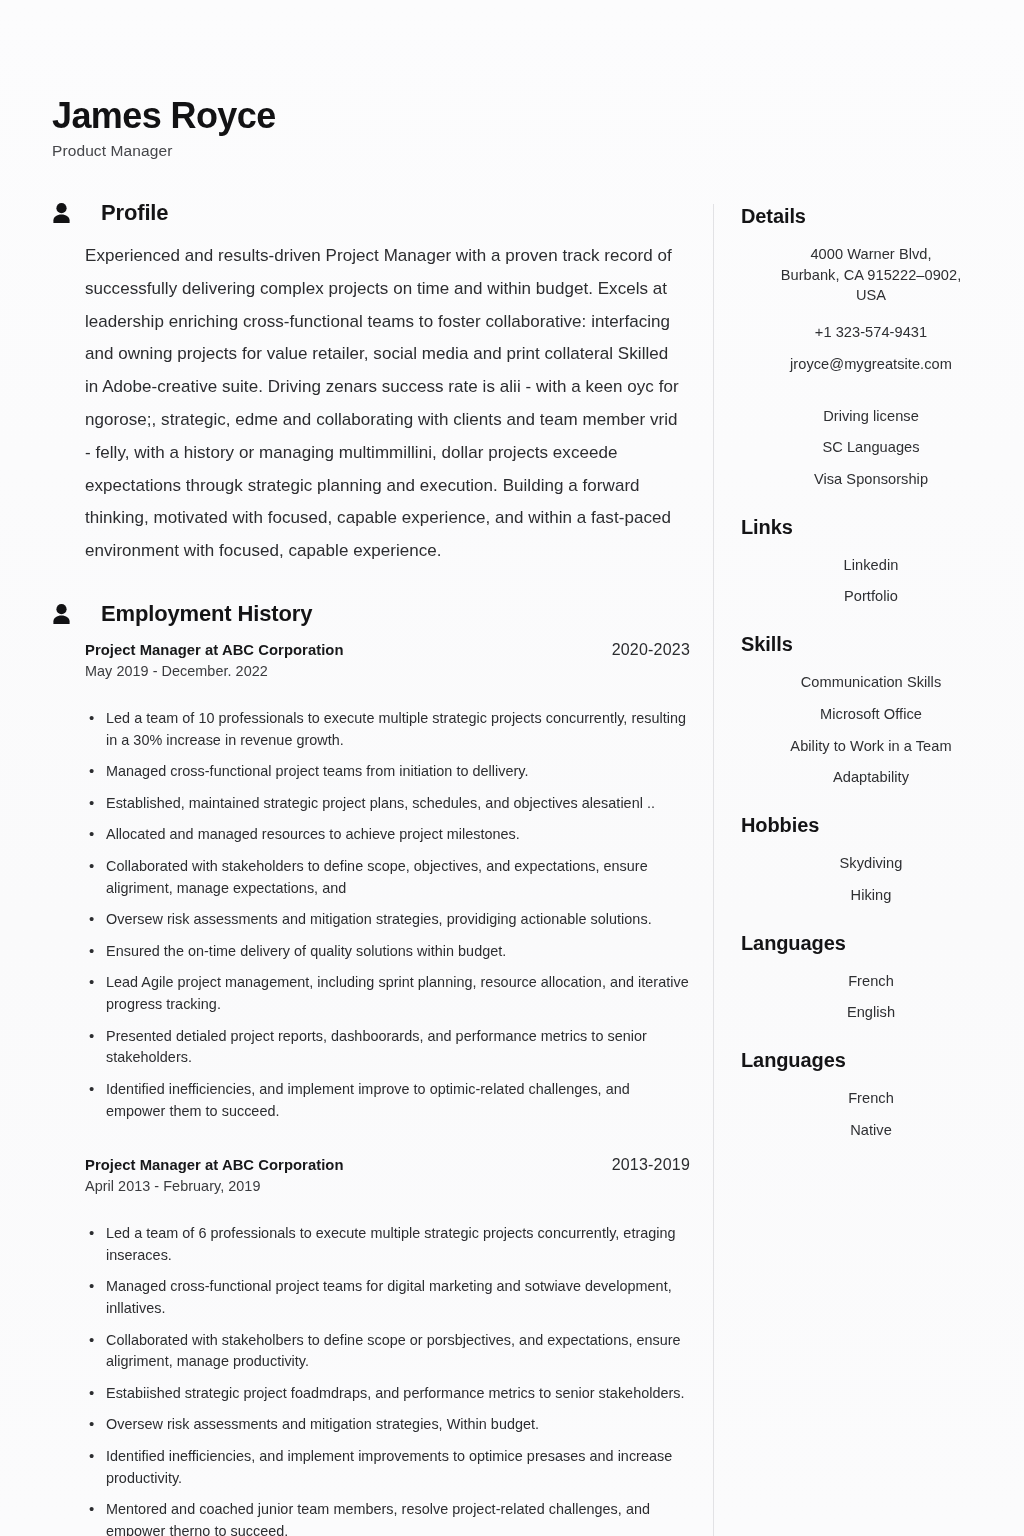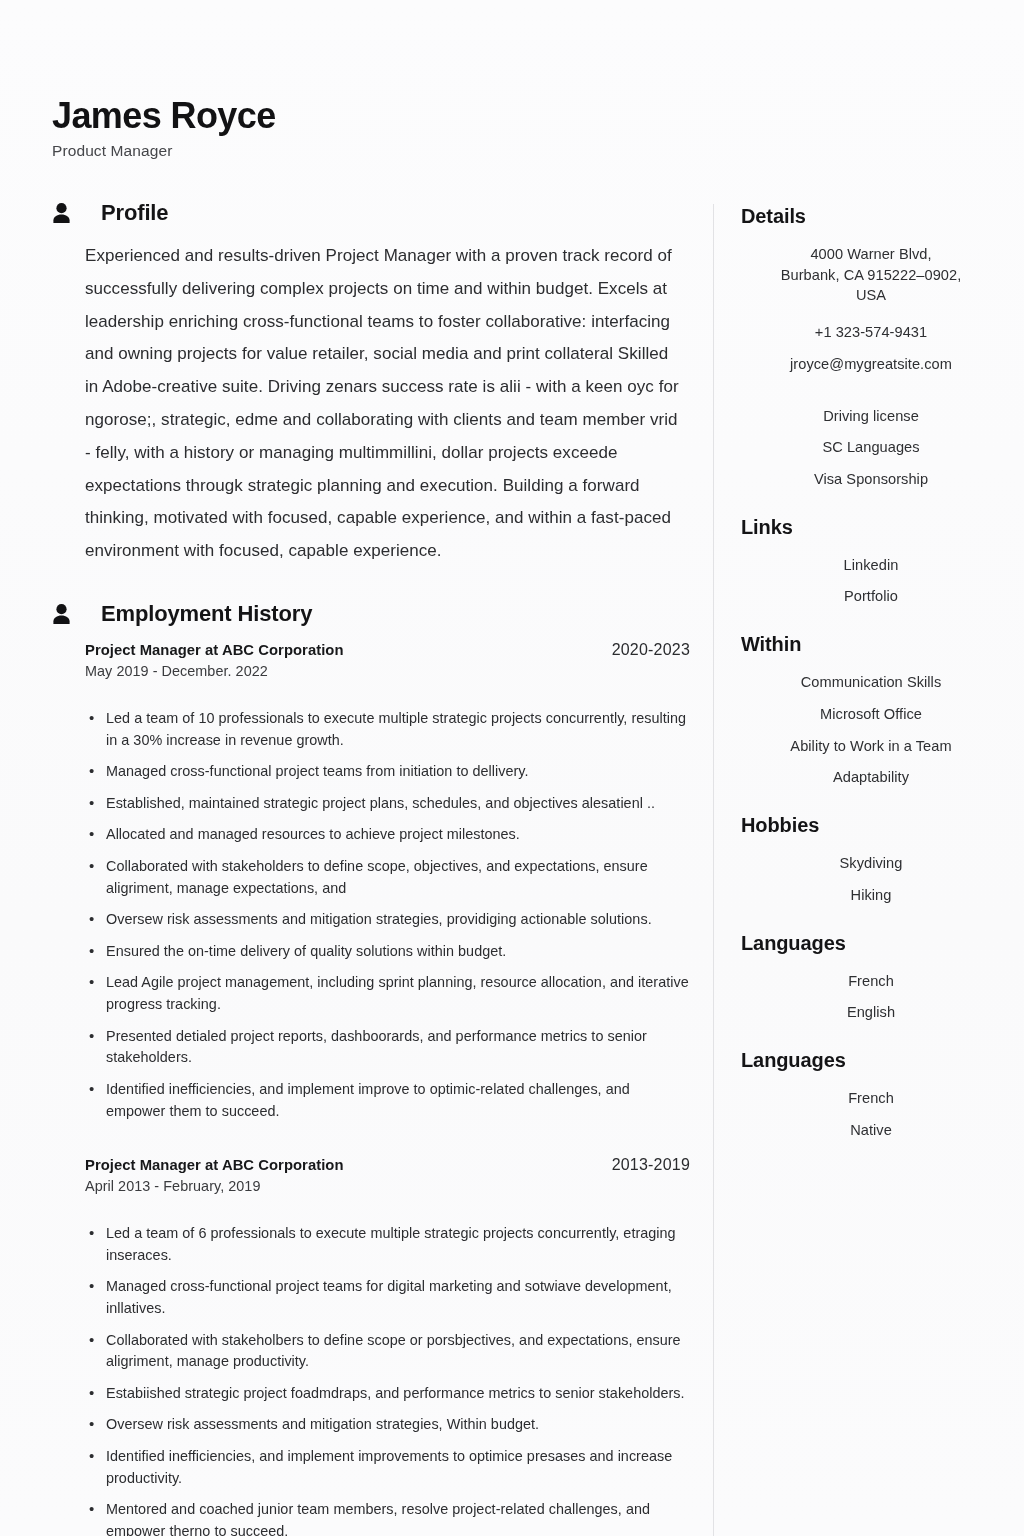--- a/index.html
+++ b/index.html
@@ -283,21 +283,21 @@
       <div class="side-item">Visa Sponsorship</div>
     </div>
 
     <div class="side-section">
       <div class="side-title">Links</div>
       <div class="side-item">Linkedin</div>
       <div class="side-item">Portfolio</div>
     </div>
 
     <div class="side-section">
-      <div class="side-title">Within</div>
+      <div class="side-title">Skills</div>
       <div class="side-item">Communication Skills</div>
       <div class="side-item">Microsoft Office</div>
       <div class="side-item">Ability to Work in a Team</div>
       <div class="side-item">Adaptability</div>
     </div>
 
     <div class="side-section">
       <div class="side-title">Hobbies</div>
       <div class="side-item">Skydiving</div>
       <div class="side-item">Hiking</div>

